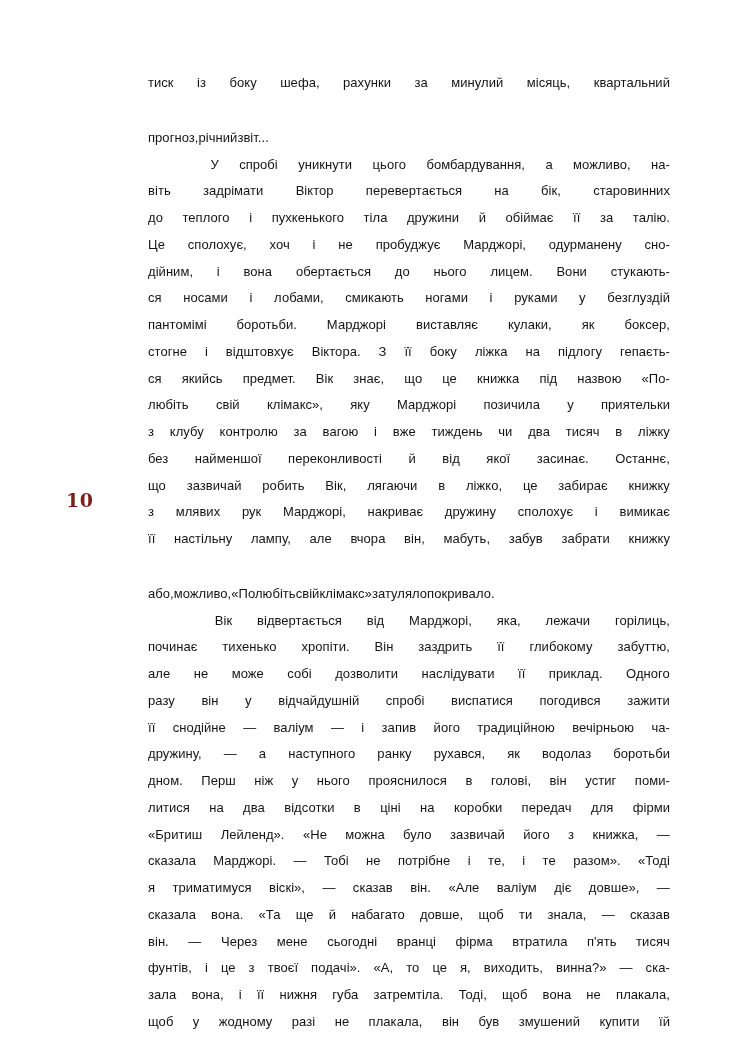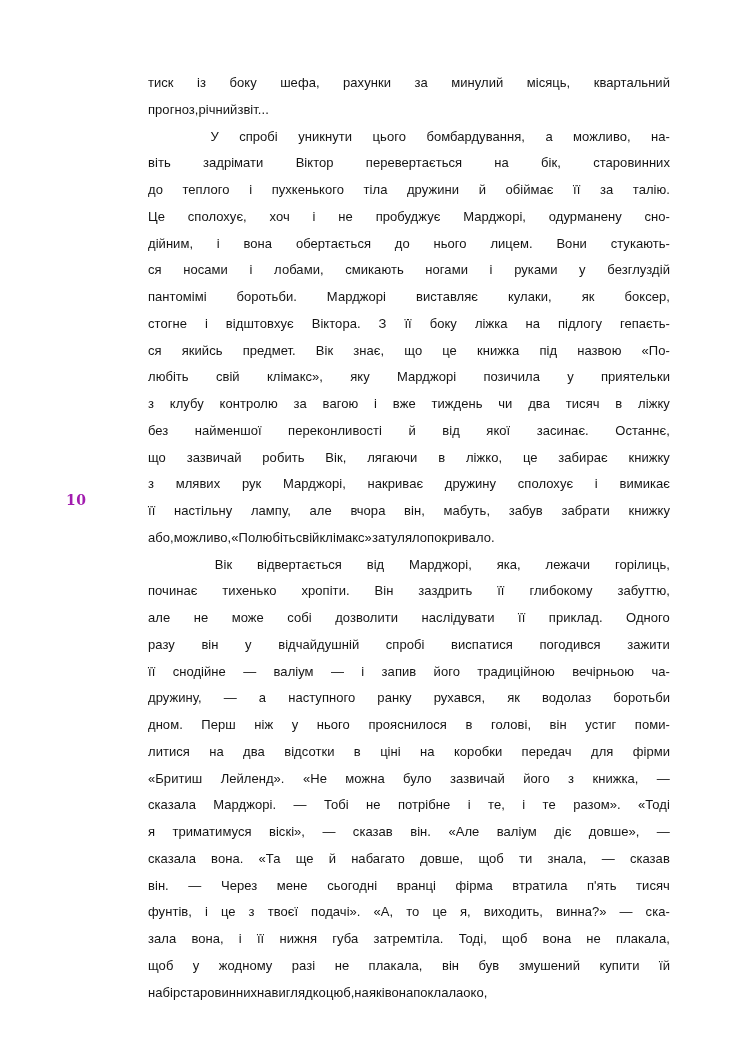--- a/index.html
+++ b/index.html
@@ -24,24 +24,24 @@
 
   
   #folio {
     position: absolute;
     left: 66px;
     top: 489px;
     width: 46px;
     text-align: left;
     font-family: "DejaVu Serif", "Liberation Serif", serif;
     font-weight: bold;
-    font-size: 14px;
+    font-size: 19px;
     line-height: 22px;
     letter-spacing: 0.5px;
-    color: #a21caf;
+    color: #7f1d1d;
     user-select: none;
   }
 
   
   #textblock {
     position: absolute;
     left: 148px;
     top: 70px;
     width: 522px;
   }
@@ -68,20 +68,21 @@
     justify-content: space-between;
     height: 26.75px;
     line-height: 26.75px;
     font-size: 13px;
     color: #141414;
     white-space: pre;
     align-items: flex-end;
   }
   .jline.flush {
     justify-content: flex-start;
+    margin-top: 28px;
   }
   .jline .w {
     white-space: pre;
   }
 </style>
 </head>
 <body>
 
 <div id="page">
 

